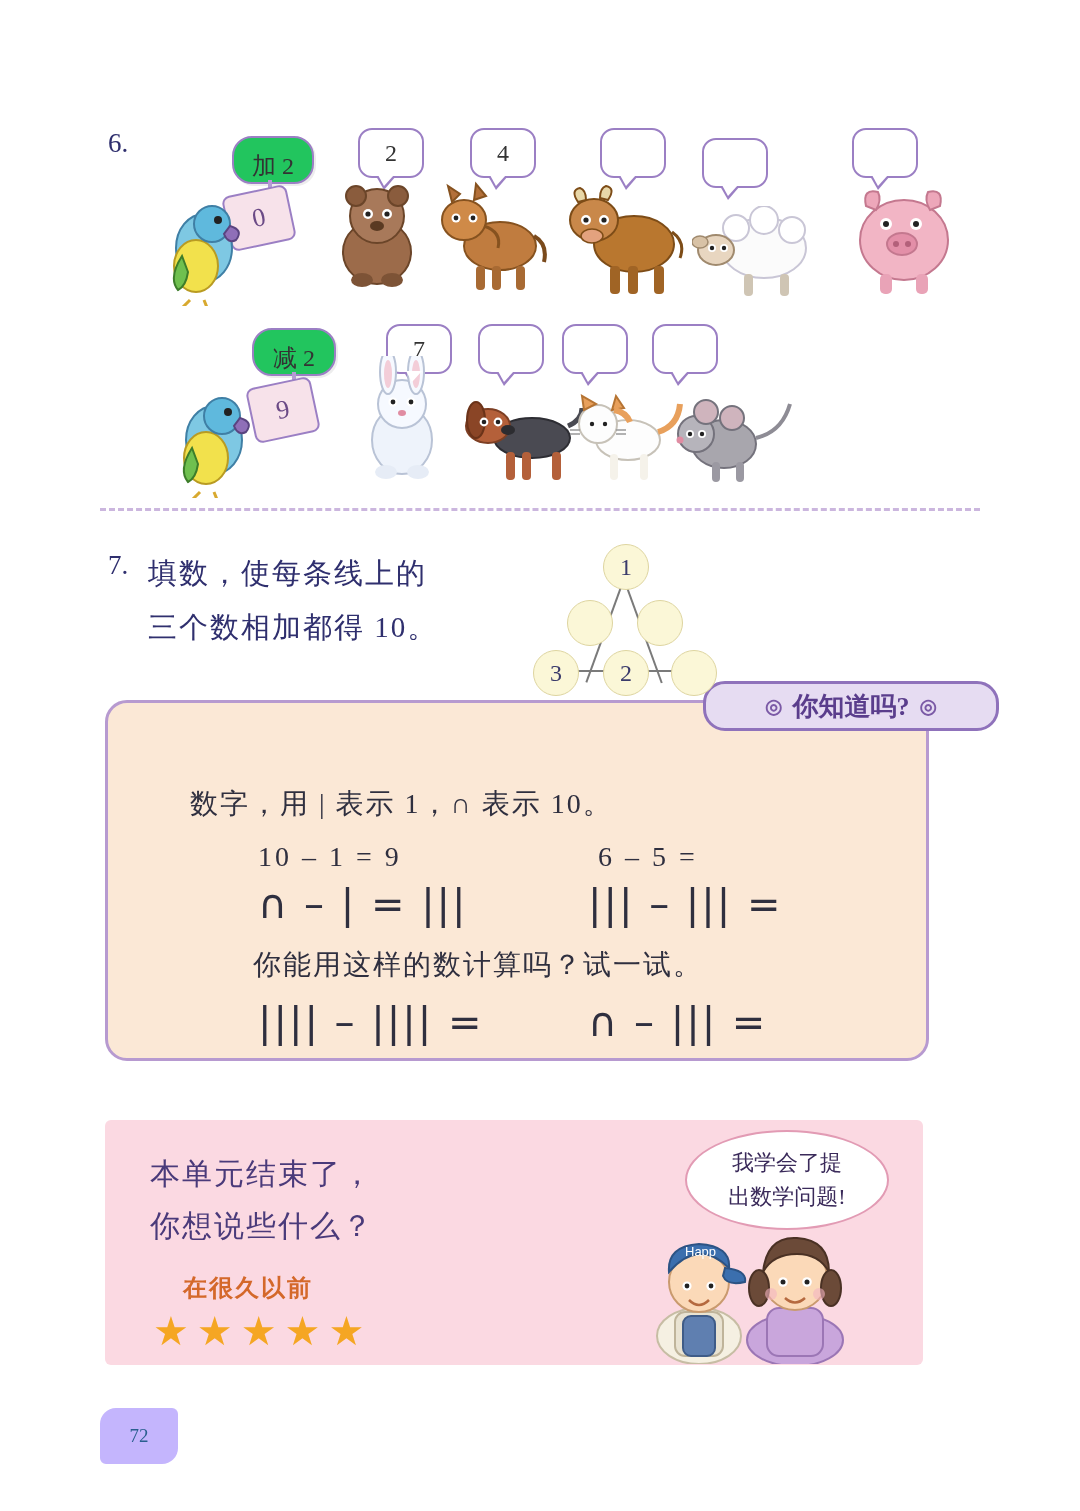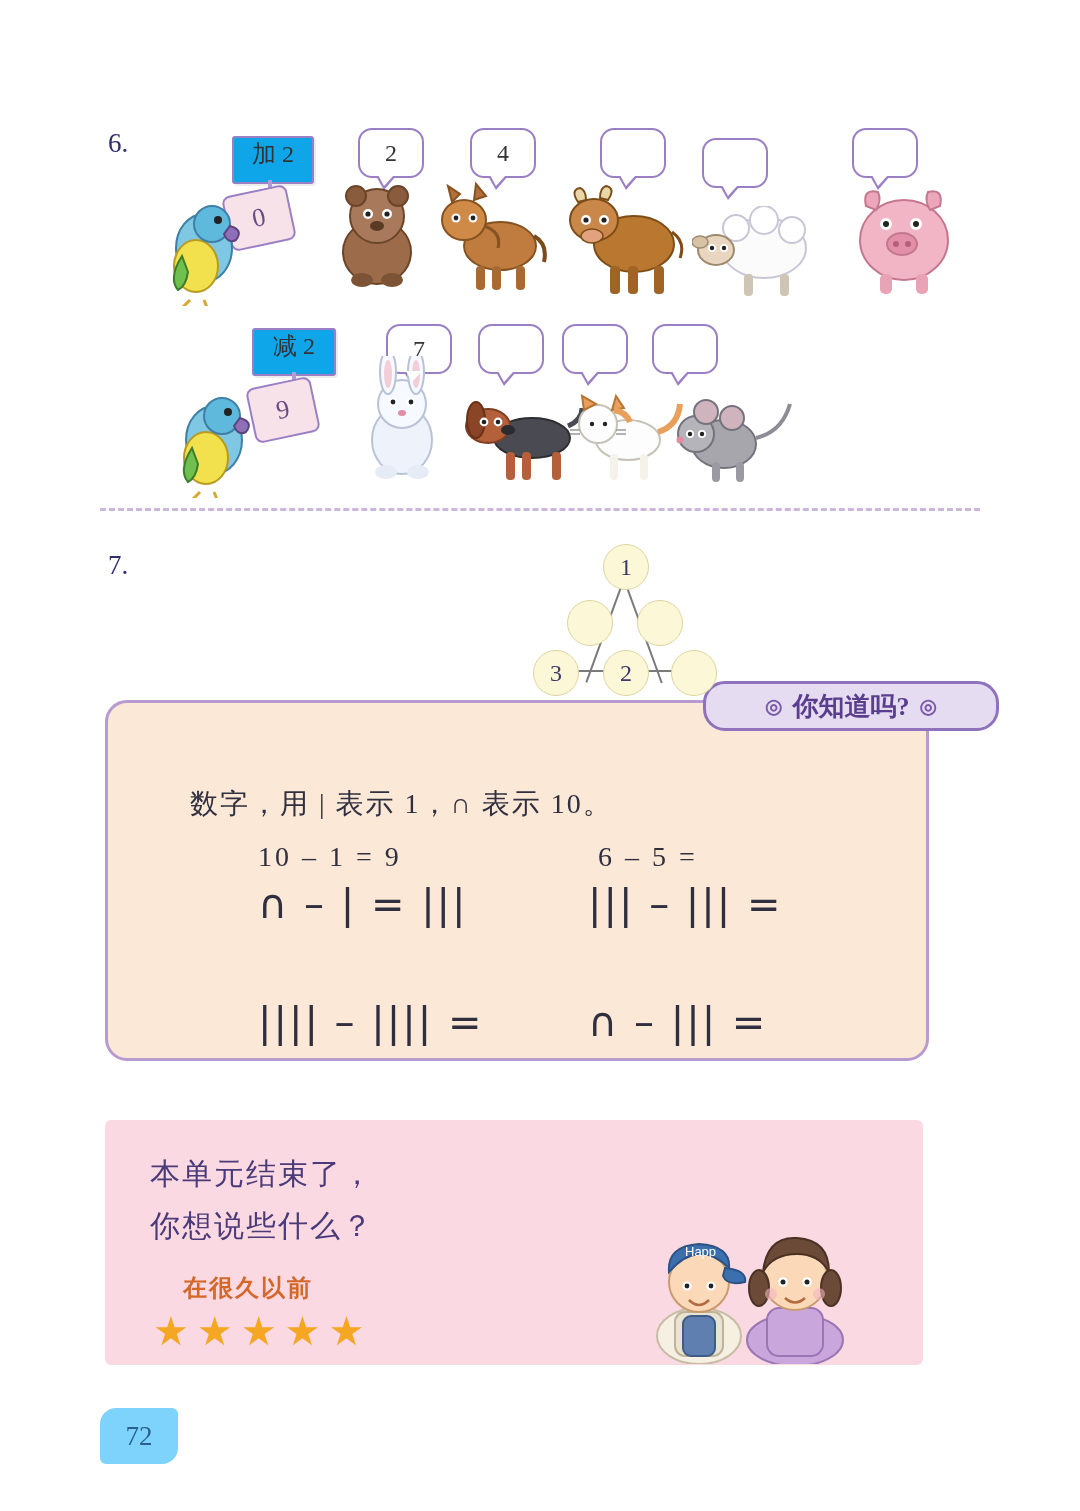--- a/index.html
+++ b/index.html
@@ -43,23 +43,23 @@
     width:0;height:0;z-index:2;
     border-left:6px solid transparent;
     border-right:10px solid transparent;
     border-top:11px solid #ffffff;
   }
 
   
   .signboard{
     position:absolute;
     border:2px solid #9b7fc4;
-    border-radius:3px;
-    background:#0ea5e9;
-    display:flex;align-items:flex-start;justify-content:center;
+    border-radius:20px;
+    background:#22c55e;
+    display:flex;align-items:flex-end;justify-content:center;
     font-size:24px;color:#333;
     box-shadow:2px 2px 0 rgba(0,0,0,.07);
   }
   .signnum{
     position:absolute;
     border:2px solid #9b7fc4;
     border-radius:8px;
     background:#f7e2ea;
     transform:rotate(-12deg);
     display:flex;align-items:center;justify-content:center;
@@ -135,21 +135,21 @@
     position:absolute;border-radius:50%/50%;
     background:#fdf3c4;border:2px solid #e6c86a;
     display:flex;align-items:center;justify-content:center;text-align:center;
     font-size:22px;color:#3a2a5a;line-height:34px;
   }
   .callout.white{background:#ffffff;border:2px solid #e29bb4;color:#3a2a5a;}
 
   
   .pagenum{
     position:absolute;left:100px;top:1408px;width:78px;height:56px;
-    background:#7dd3fc;color:#2a5f8f;font-size:27px;
+    background:#c4b5fd;color:#2a5f8f;font-size:19px;
     display:flex;align-items:center;justify-content:center;
     border-radius:16px 6px 16px 6px;
   }
 </style>
 </head>
 <body>
 
 <div class="page">
 
   <div class="ex6">
@@ -384,20 +384,24 @@
           <path d="M86 46 q26 -6 34 -34" stroke="#8e8c95" stroke-width="4" fill="none"></path>
         </svg>
       </div>
     </div>
   </div>
 
   <div class="divider"></div>
 
   <div class="ex7">
     <div class="num-label n7">7.</div>
+    <div class="txt">
+      <div>填数，使每条线上的</div>
+      <div>三个数相加都得 10。</div>
+    </div>
 
     <div class="triangle-wrap">
 
       <div class="tline" style="left:96px;top:30px;width:122px;transform:rotate(70deg);"></div>
       <div class="tline" style="left:104px;top:30px;width:122px;transform:rotate(110deg);"></div>
       <div class="tline" style="left:38px;top:132px;width:130px;"></div>
 
       <div class="circ" style="left:78px;top:6px;">
         <span>1</span>
       </div>
@@ -427,34 +431,39 @@
     </div>
 
     <p class="l2">数字，用 | 表示 1，∩ 表示 10。</p>
 
     <p class="eq1">10 – 1 = 9</p>
     <p class="eq2">6 –  5 =</p>
 
     <p class="gly1 hiero">∩ – | = |||</p>
     <p class="gly2 hiero">||| – ||| =</p>
 
+    <p class="l3">你能用这样的数计算吗？试一试。</p>
 
     <p class="gly3 hiero">|||| – |||| =</p>
     <p class="gly4 hiero">∩ – ||| =</p>
   </div>
 
   <div class="summary">
     <div class="head">
       <div>本单元结束了，</div>
       <div>你想说些什么？</div>
     </div>
 
     <div class="archive">在很久以前</div>
     <div class="stars">★★★★★</div>
 
+    <div class="callout white" style="left:580px;top:10px;width:200px;height:96px;white-space:pre-line;">
+      <span>我学会了提
+出数学问题!</span>
+    </div>
 
 
     <div class="animal" style="left:520px;top:96px;">
       <svg width="250" height="148" viewBox="0 0 250 148">
 
         <ellipse cx="74" cy="120" rx="42" ry="28" fill="#f5f0e2" stroke="#c7bda4" stroke-width="2"></ellipse>
         <rect x="50" y="96" width="48" height="44" rx="10" fill="#e9e3d2" stroke="#bfb49a" stroke-width="2"></rect>
         <rect x="58" y="100" width="32" height="40" rx="8" fill="#5f7fb0" stroke="#3f5c88" stroke-width="2"></rect>
         <circle cx="74" cy="66" r="30" fill="#fbd9b8" stroke="#c99a6e" stroke-width="2"></circle>
         <path d="M44 56 q30 -34 60 -4 q2 -22 -30 -24 q-32 2 -30 28 z" fill="#3b6fae" stroke="#2c5384" stroke-width="2"></path>

